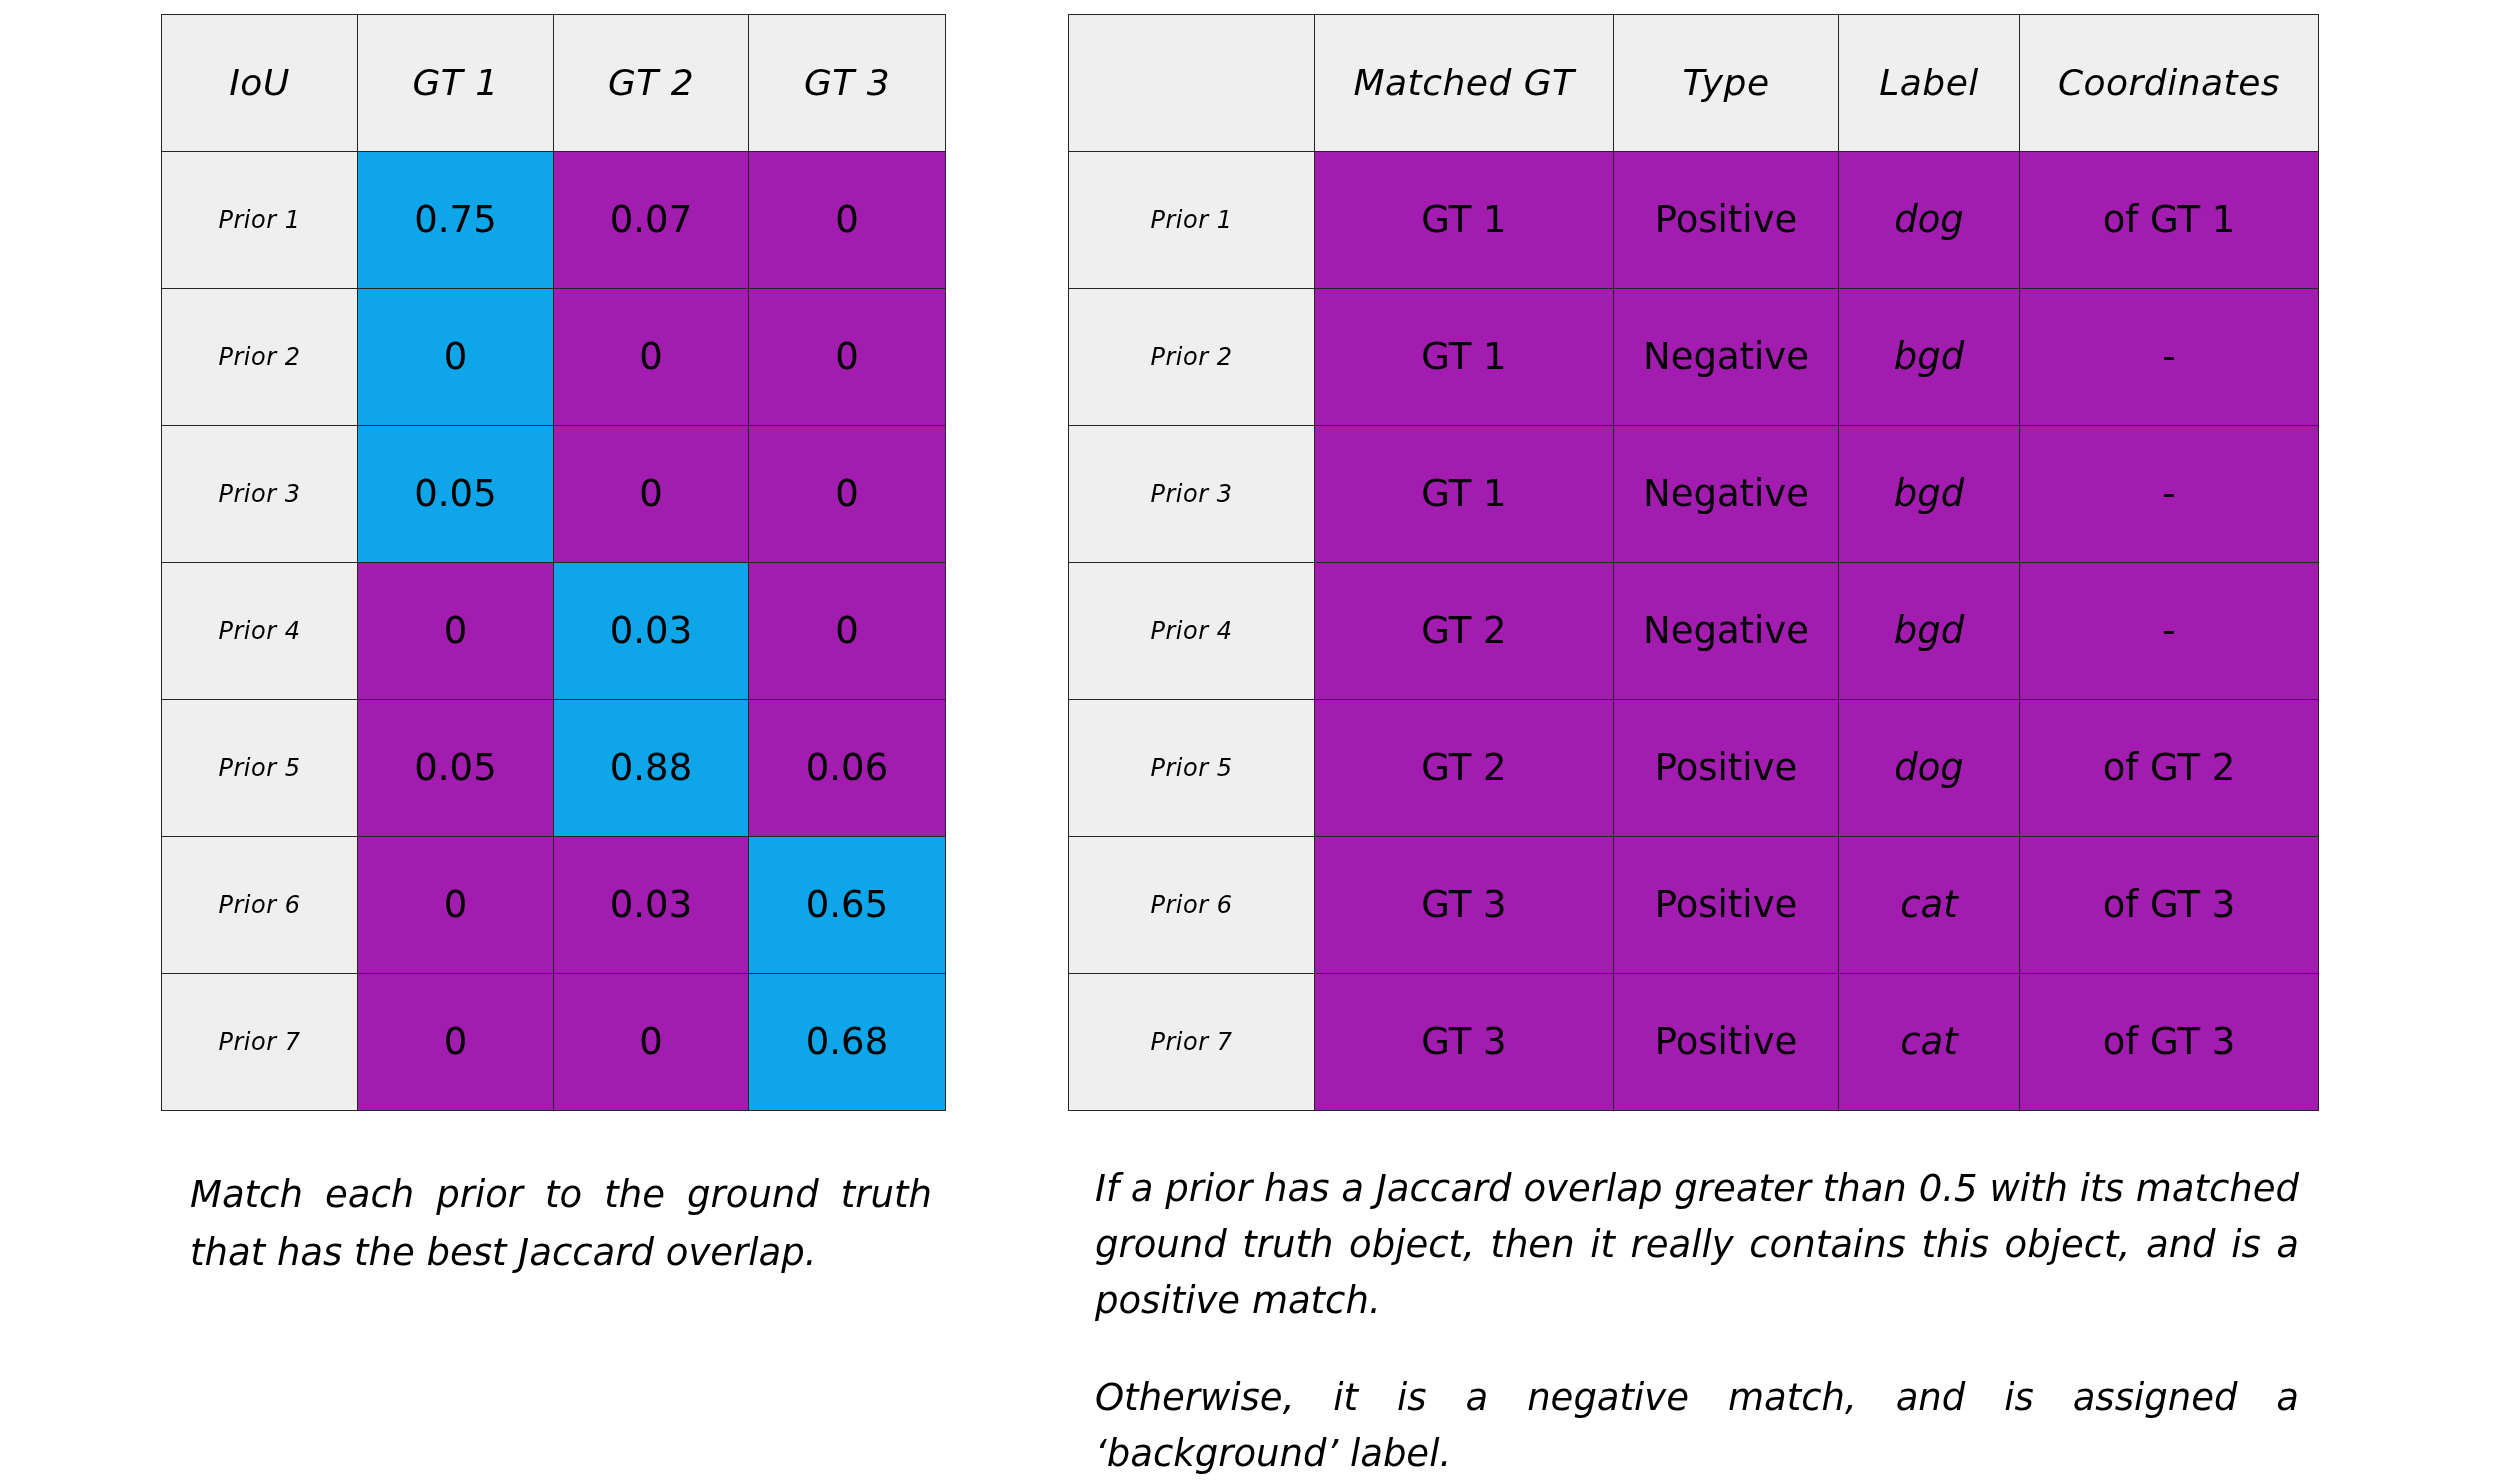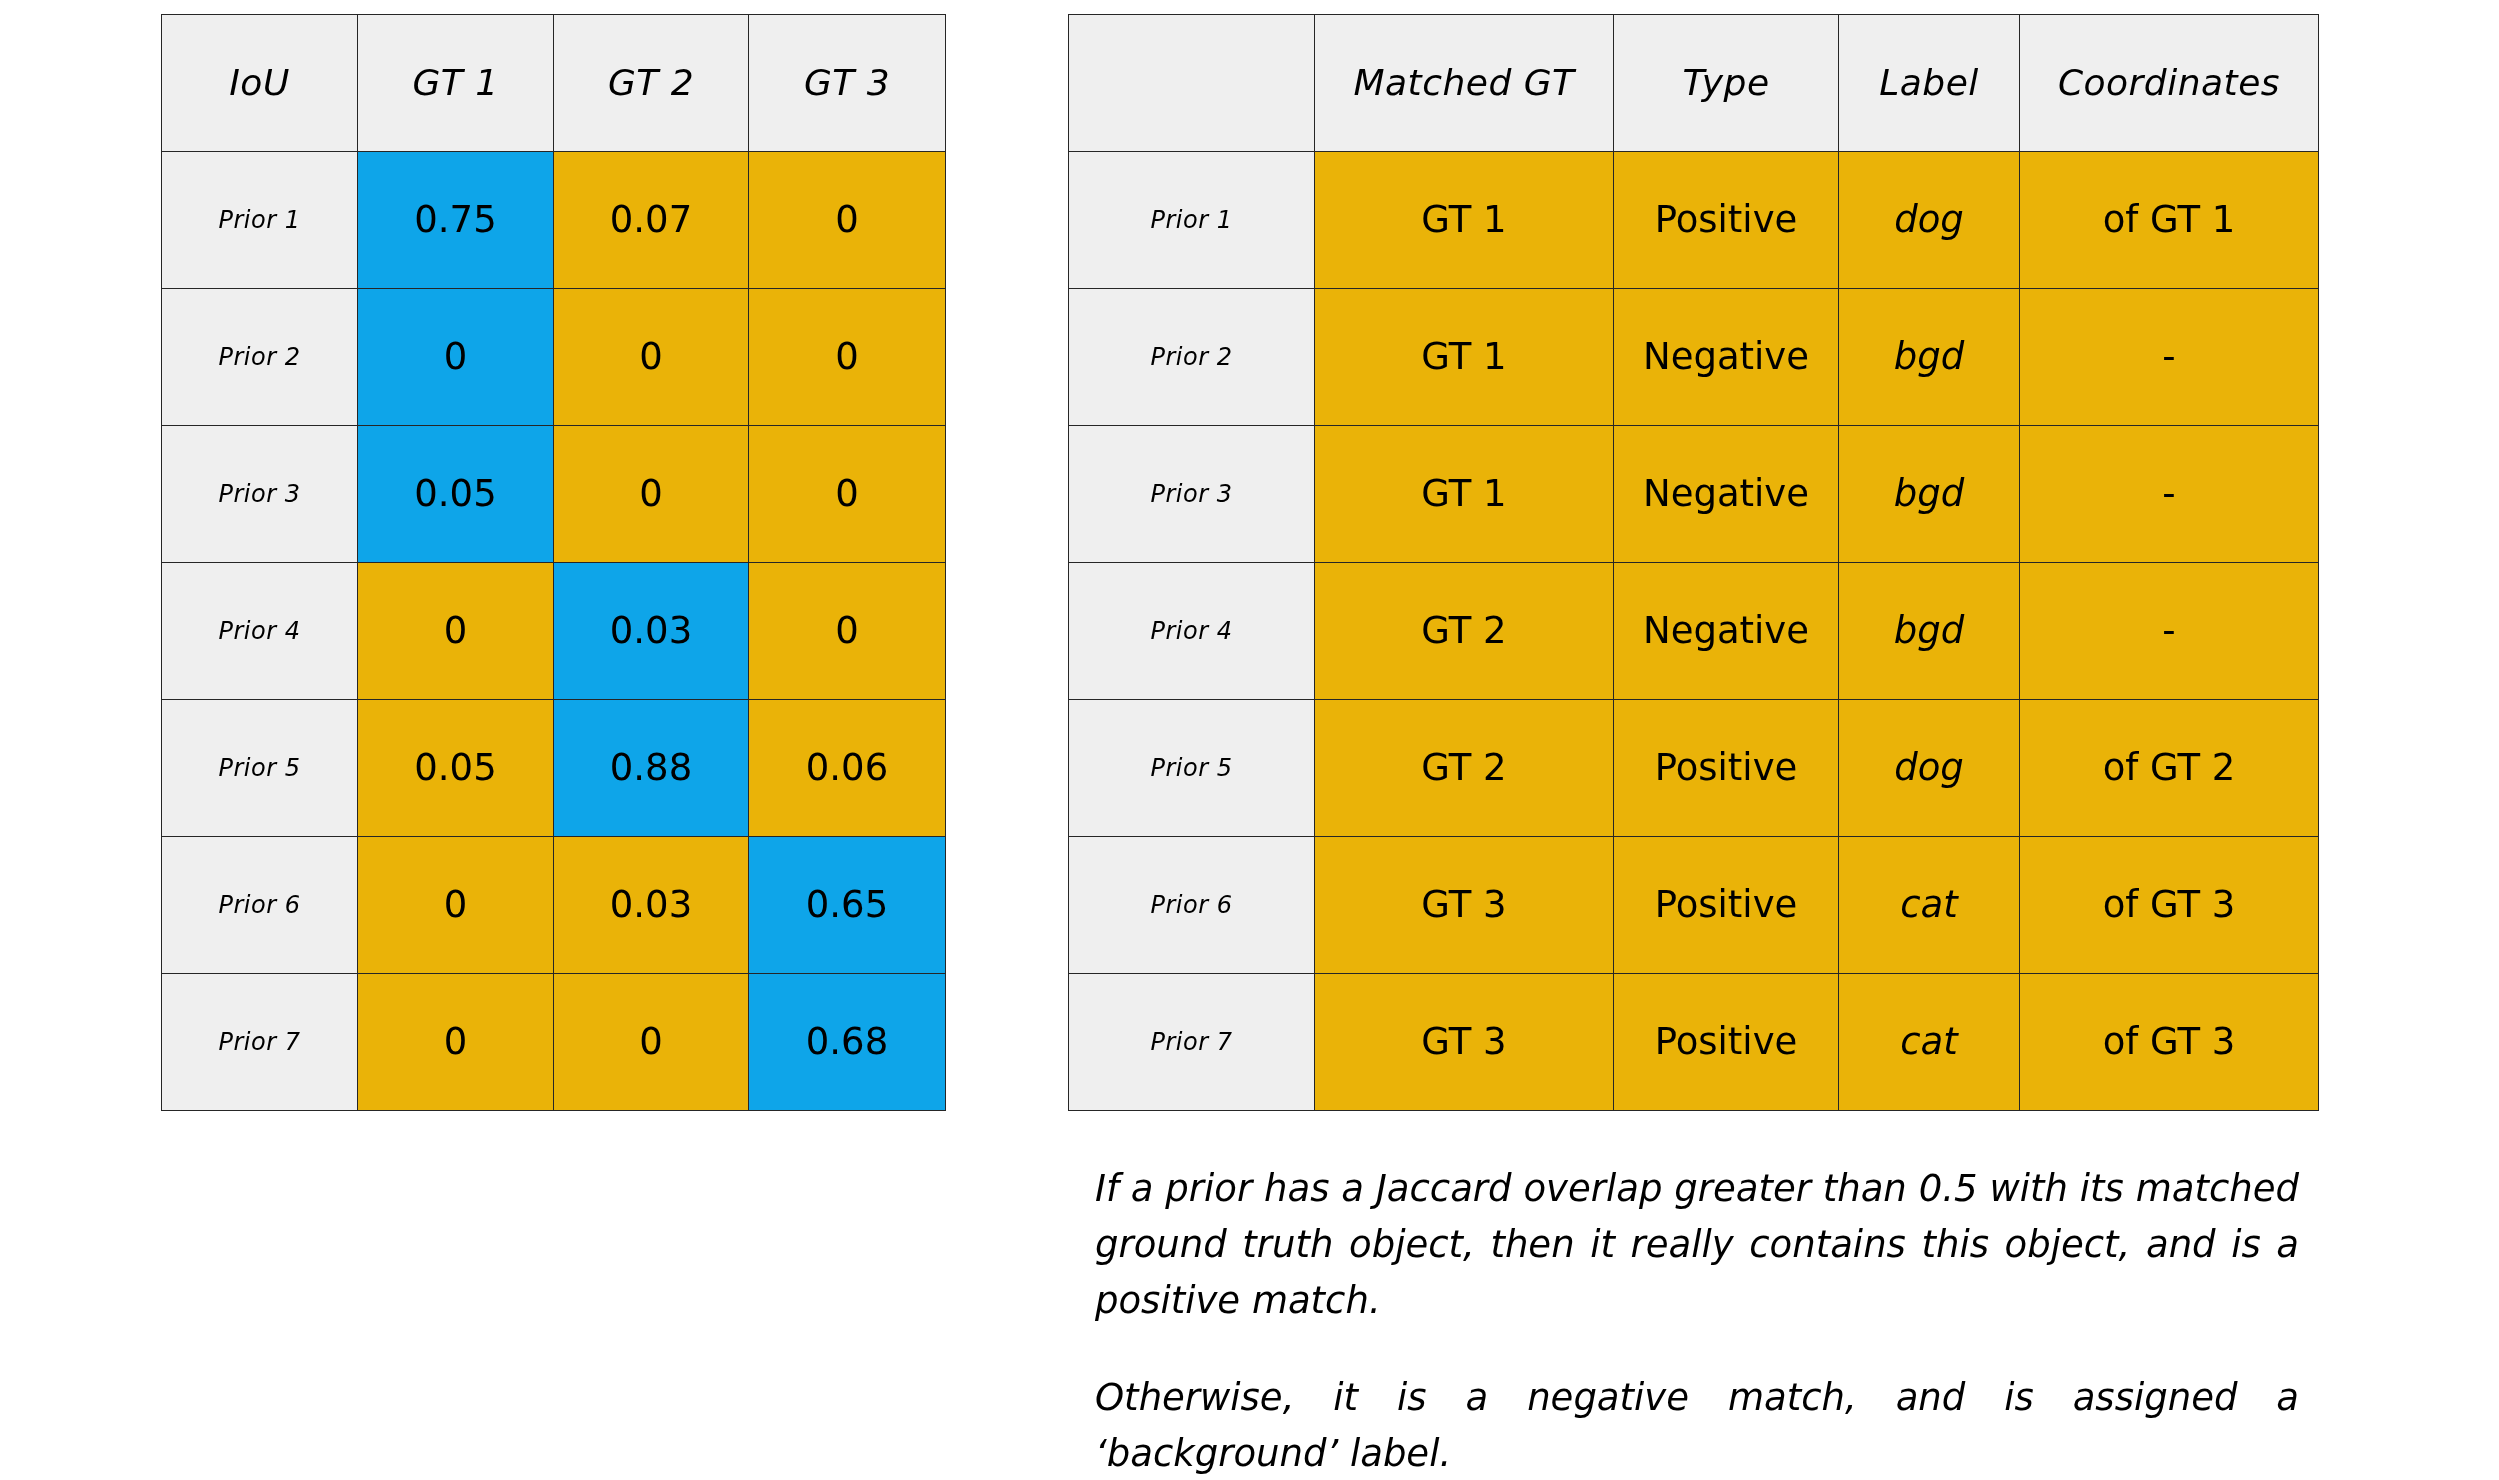--- a/index.html
+++ b/index.html
@@ -44,21 +44,21 @@
     letter-spacing: 0.5px;
   }
   .rowhdr-cell {
     background: #efefef;
     font-style: italic;
     font-family: "DejaVu Sans", sans-serif;
     font-size: 24px;
     letter-spacing: 0.5px;
   }
   .val-cell {
-    background: #eab308;
+    background: #a21caf;
     font-size: 37px;
     font-family: "DejaVu Sans", sans-serif;
   }
   .val-cell.hl {
     background: #0ea5e9;
   }
   .val-cell.ital {
     font-style: italic;
   }
 
@@ -250,19 +250,20 @@
       <tr>
         <td class="rowhdr-cell">Prior 7</td>
         <td class="val-cell">GT 3</td>
         <td class="val-cell">Positive</td>
         <td class="val-cell ital">cat</td>
         <td class="val-cell">of GT 3</td>
       </tr>
     </tbody>
   </table>
 
+  <div class="caption" id="caption-left">Match each prior to the ground truth that has the best Jaccard overlap.</div>
 
   <div class="caption" id="caption-right-1">If a prior has a Jaccard overlap greater than 0.5 with its matched ground truth object, then it really contains this object, and is a positive match.</div>
 
   <div class="caption" id="caption-right-2">Otherwise, it is a negative match, and is assigned a ‘background’ label.</div>
 
 </div>
 
 
 </body></html>

